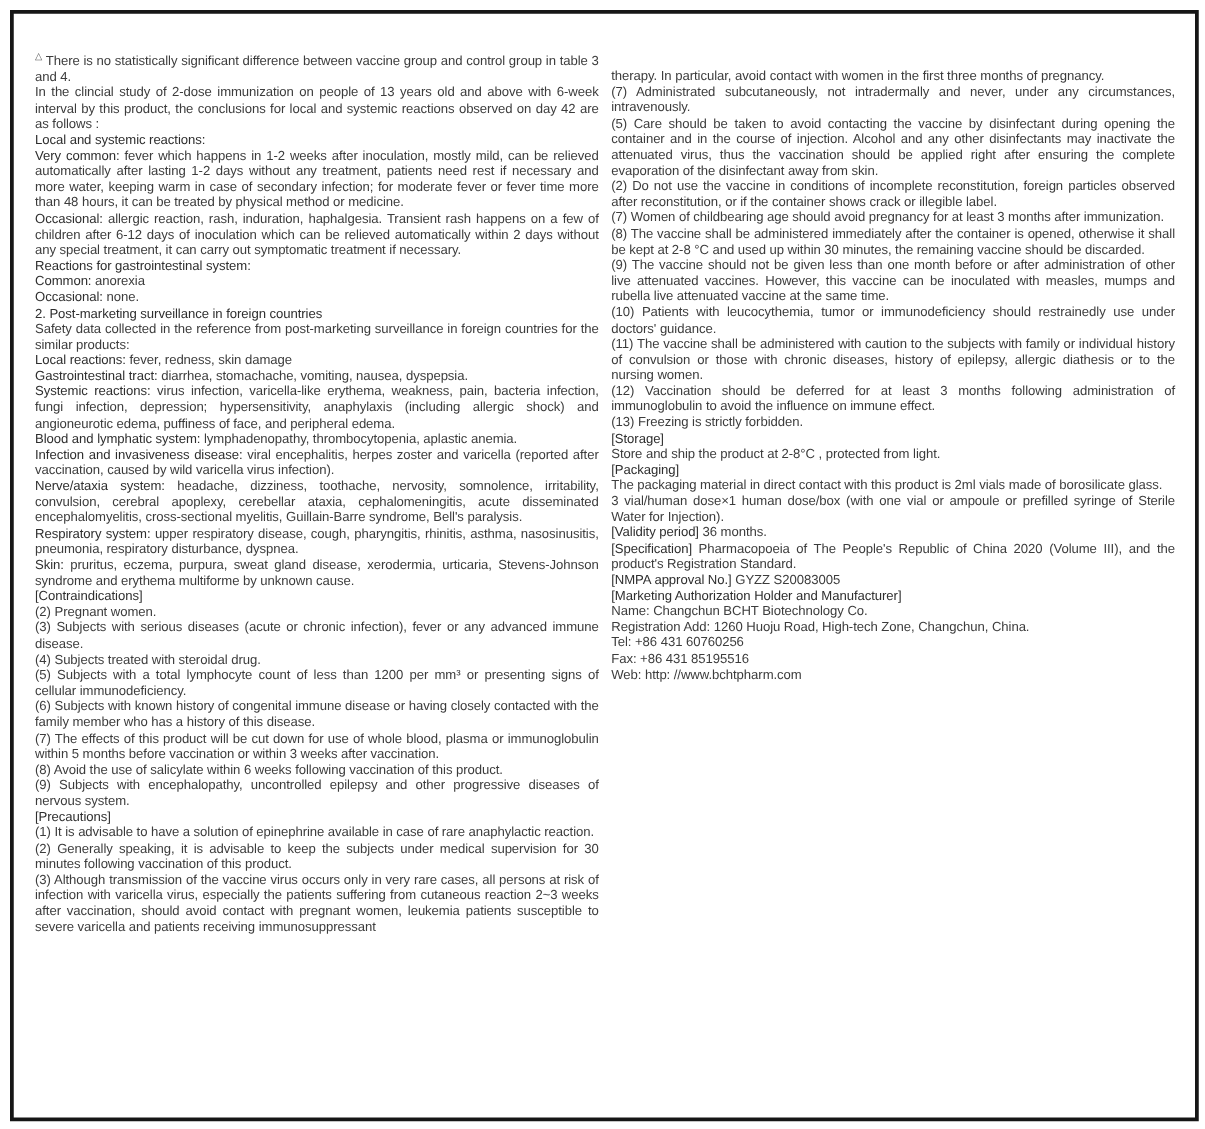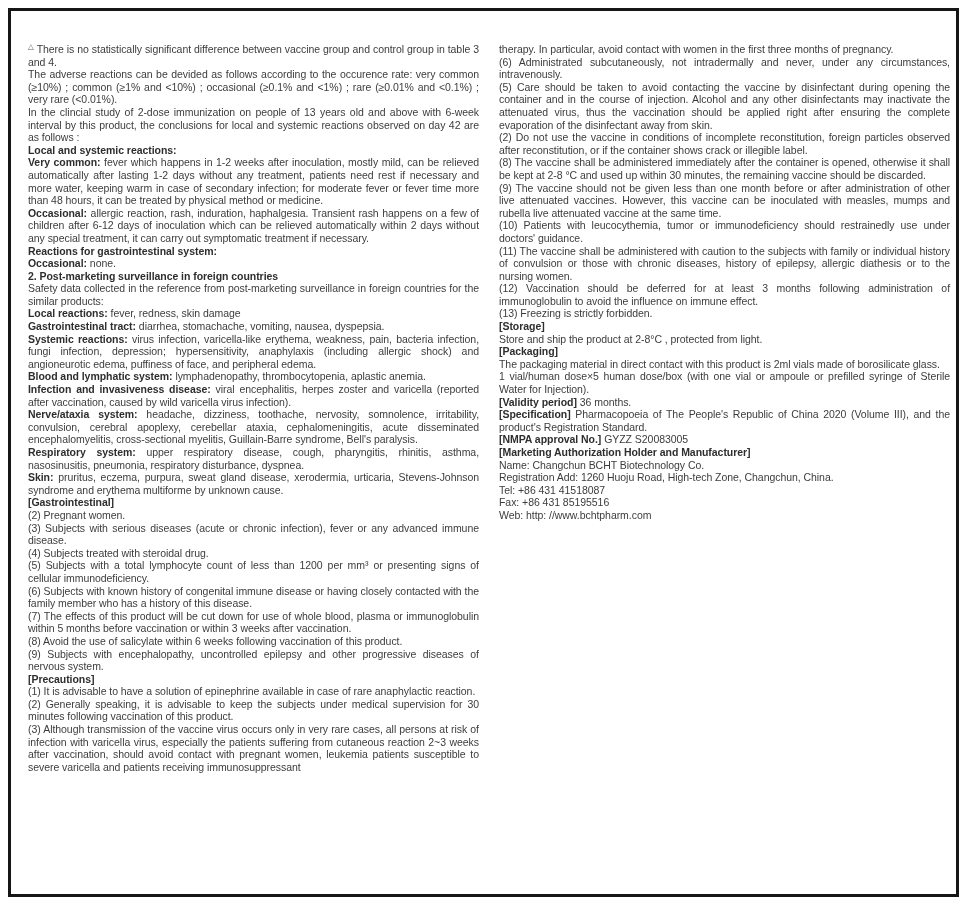--- a/index.html
+++ b/index.html
@@ -28,92 +28,93 @@
     position: absolute;
     top: 43px;
     width: 451px;
     font-size: 10.5px;
     line-height: 12.6px;
     color: #3c3c3c;
     text-align: justify;
     letter-spacing: -0.05px;
   }
   .column-left  { left: 28px; }
-  .column-right { left: 499px; }
+  .column-right { left: 489px; margin-top: 12px; }
   .para {
     margin: 0;
     padding: 0;
   }
   .para strong {
-    font-weight: 700;
+    font-weight: 400;
     color: #2e2e2e;
   }
   .para sup {
     font-size: 7.5px;
     color: #555;
     line-height: 0;
   }
 </style>
 </head>
 <body>
 
 <div class="page-frame"></div>
 
 <div class="column column-left">
     <p class="para"><sup>△</sup> There is no statistically significant difference between vaccine group and control group in table 3 and 4.</p>
-    <p class="para">The adverse reactions can be devided as follows according to the occurence rate: very common (≥10%) ; common (≥1% and &lt;10%) ; occasional (≥0.1% and &lt;1%) ;  rare (≥0.01% and &lt;0.1%) ; very rare (&lt;0.01%).</p>
     <p class="para">In the clincial study of 2-dose immunization on people of 13 years old and above with 6-week interval by this product, the conclusions for local and systemic reactions observed on day 42 are as follows :</p>
     <p class="para"><strong>Local and systemic reactions:</strong></p>
     <p class="para"><strong>Very common:</strong> fever which happens in 1-2 weeks after inoculation, mostly mild, can be relieved automatically after lasting 1-2 days without any treatment, patients need rest if necessary and more water, keeping warm in case of secondary infection; for moderate fever or fever time more than 48 hours, it can be treated by physical method or medicine.</p>
     <p class="para"><strong>Occasional:</strong> allergic reaction, rash, induration, haphalgesia. Transient rash happens on a few of children after 6-12 days of inoculation which can be relieved automatically within 2 days without any special treatment, it can carry out symptomatic treatment if necessary.</p>
     <p class="para"><strong>Reactions for gastrointestinal system:</strong></p>
+    <p class="para"><strong>Common:</strong> anorexia</p>
     <p class="para"><strong>Occasional:</strong> none.</p>
     <p class="para"><strong>2. Post-marketing surveillance in foreign countries</strong></p>
     <p class="para">Safety data collected in the reference from post-marketing surveillance in foreign countries for the similar products:</p>
     <p class="para"><strong>Local reactions:</strong> fever, redness, skin damage</p>
     <p class="para"><strong>Gastrointestinal tract:</strong> diarrhea, stomachache, vomiting, nausea, dyspepsia.</p>
     <p class="para"><strong>Systemic reactions:</strong> virus infection, varicella-like erythema, weakness, pain, bacteria infection, fungi infection, depression; hypersensitivity, anaphylaxis (including allergic shock) and angioneurotic edema, puffiness of face, and peripheral edema.</p>
     <p class="para"><strong>Blood and lymphatic system:</strong> lymphadenopathy, thrombocytopenia, aplastic anemia.</p>
     <p class="para"><strong>Infection and invasiveness disease:</strong> viral encephalitis, herpes zoster and varicella (reported after vaccination, caused by wild varicella virus infection).</p>
     <p class="para"><strong>Nerve/ataxia system:</strong> headache, dizziness, toothache, nervosity, somnolence, irritability, convulsion, cerebral apoplexy, cerebellar ataxia, cephalomeningitis, acute disseminated encephalomyelitis, cross-sectional myelitis, Guillain-Barre syndrome, Bell's paralysis.</p>
     <p class="para"><strong>Respiratory system:</strong> upper respiratory disease, cough, pharyngitis, rhinitis, asthma, nasosinusitis, pneumonia, respiratory disturbance, dyspnea.</p>
     <p class="para"><strong>Skin:</strong> pruritus, eczema, purpura, sweat gland disease, xerodermia, urticaria, Stevens-Johnson syndrome and erythema multiforme by unknown cause.</p>
-    <p class="para"><strong>[Gastrointestinal]</strong></p>
+    <p class="para"><strong>[Contraindications]</strong></p>
     <p class="para">(2) Pregnant women.</p>
     <p class="para">(3) Subjects with serious diseases (acute or chronic infection), fever or any advanced immune disease.</p>
     <p class="para">(4) Subjects treated with steroidal drug.</p>
     <p class="para">(5) Subjects with a total lymphocyte count of less than 1200 per mm³ or presenting signs of cellular immunodeficiency.</p>
     <p class="para">(6) Subjects with known history of congenital immune disease or having closely contacted with the family member who has a history of this disease.</p>
     <p class="para">(7) The effects of this product will be cut down for use of whole blood, plasma or immunoglobulin within 5 months before vaccination or within 3 weeks after vaccination.</p>
     <p class="para">(8) Avoid the use of salicylate within 6 weeks following vaccination of this product.</p>
     <p class="para">(9) Subjects with encephalopathy, uncontrolled epilepsy and other progressive diseases of nervous system.</p>
     <p class="para"><strong>[Precautions]</strong></p>
     <p class="para">(1) It is advisable to have a solution of epinephrine available in case of rare anaphylactic reaction.</p>
     <p class="para">(2) Generally speaking, it is advisable to keep the subjects under medical supervision for 30 minutes following vaccination of this product.</p>
     <p class="para">(3) Although transmission of the vaccine virus occurs only in very rare cases, all persons at risk of infection with varicella virus, especially the patients suffering from cutaneous reaction 2~3 weeks after vaccination, should avoid contact with pregnant women, leukemia patients susceptible to severe varicella and patients receiving immunosuppressant</p>
   </div>
 
 <div class="column column-right">
     <p class="para">therapy. In particular, avoid contact with women in the first three months of pregnancy.</p>
-    <p class="para">(6) Administrated subcutaneously, not intradermally and never, under any circumstances, intravenously.</p>
+    <p class="para">(7) Administrated subcutaneously, not intradermally and never, under any circumstances, intravenously.</p>
     <p class="para">(5) Care should be taken to avoid contacting the vaccine by disinfectant during opening the container and in the course of injection. Alcohol and any other disinfectants may inactivate the attenuated virus, thus the vaccination should be applied right after ensuring the complete evaporation of the disinfectant away from skin.</p>
     <p class="para">(2) Do not use the vaccine in conditions of incomplete reconstitution, foreign particles observed after reconstitution, or if the container shows crack or illegible label.</p>
+    <p class="para">(7) Women of childbearing age should avoid pregnancy for at least 3 months after immunization.</p>
     <p class="para">(8) The vaccine shall be administered immediately after the container is opened, otherwise it shall be kept at 2-8 °C and used up within 30 minutes, the remaining vaccine should be discarded.</p>
     <p class="para">(9) The vaccine should not be given less than one month before or after administration of other live attenuated vaccines. However, this vaccine can be inoculated with measles, mumps and rubella live attenuated vaccine at the same time.</p>
     <p class="para">(10) Patients with leucocythemia, tumor or immunodeficiency should restrainedly use under doctors' guidance.</p>
     <p class="para">(11) The vaccine shall be administered with caution to the subjects with family or individual history of convulsion or those with chronic diseases, history of epilepsy, allergic diathesis or to the nursing women.</p>
     <p class="para">(12) Vaccination should be deferred for at least 3 months following administration of immunoglobulin to avoid the influence on immune effect.</p>
     <p class="para">(13) Freezing is strictly forbidden.</p>
     <p class="para"><strong>[Storage]</strong></p>
     <p class="para">Store and ship the product at 2-8°C , protected from light.</p>
     <p class="para"><strong>[Packaging]</strong></p>
     <p class="para">The packaging material in direct contact with this product is 2ml vials made of borosilicate glass.</p>
-    <p class="para">1 vial/human dose×5 human dose/box (with one vial or ampoule or prefilled syringe of Sterile Water for Injection).</p>
+    <p class="para">3 vial/human dose×1 human dose/box (with one vial or ampoule or prefilled syringe of Sterile Water for Injection).</p>
     <p class="para"><strong>[Validity period]</strong> 36 months.</p>
     <p class="para"><strong>[Specification]</strong> Pharmacopoeia of The People's Republic of China 2020 (Volume III), and the product's Registration Standard.</p>
     <p class="para"><strong>[NMPA approval No.]</strong> GYZZ S20083005</p>
     <p class="para"><strong>[Marketing Authorization Holder and Manufacturer]</strong></p>
     <p class="para">Name: Changchun BCHT Biotechnology Co.</p>
     <p class="para">Registration Add: 1260 Huoju Road, High-tech Zone, Changchun, China.</p>
-    <p class="para">Tel: +86 431 41518087</p>
+    <p class="para">Tel: +86 431 60760256</p>
     <p class="para">Fax: +86 431 85195516</p>
     <p class="para">Web: http: //www.bchtpharm.com</p>
   </div>
 
 </body></html>

